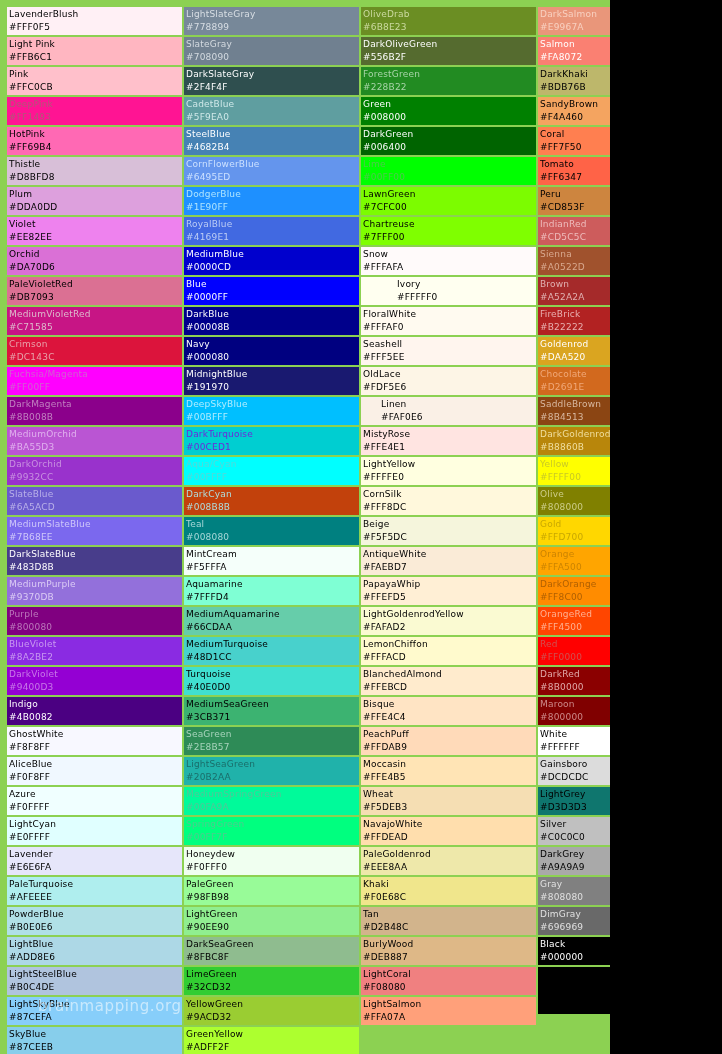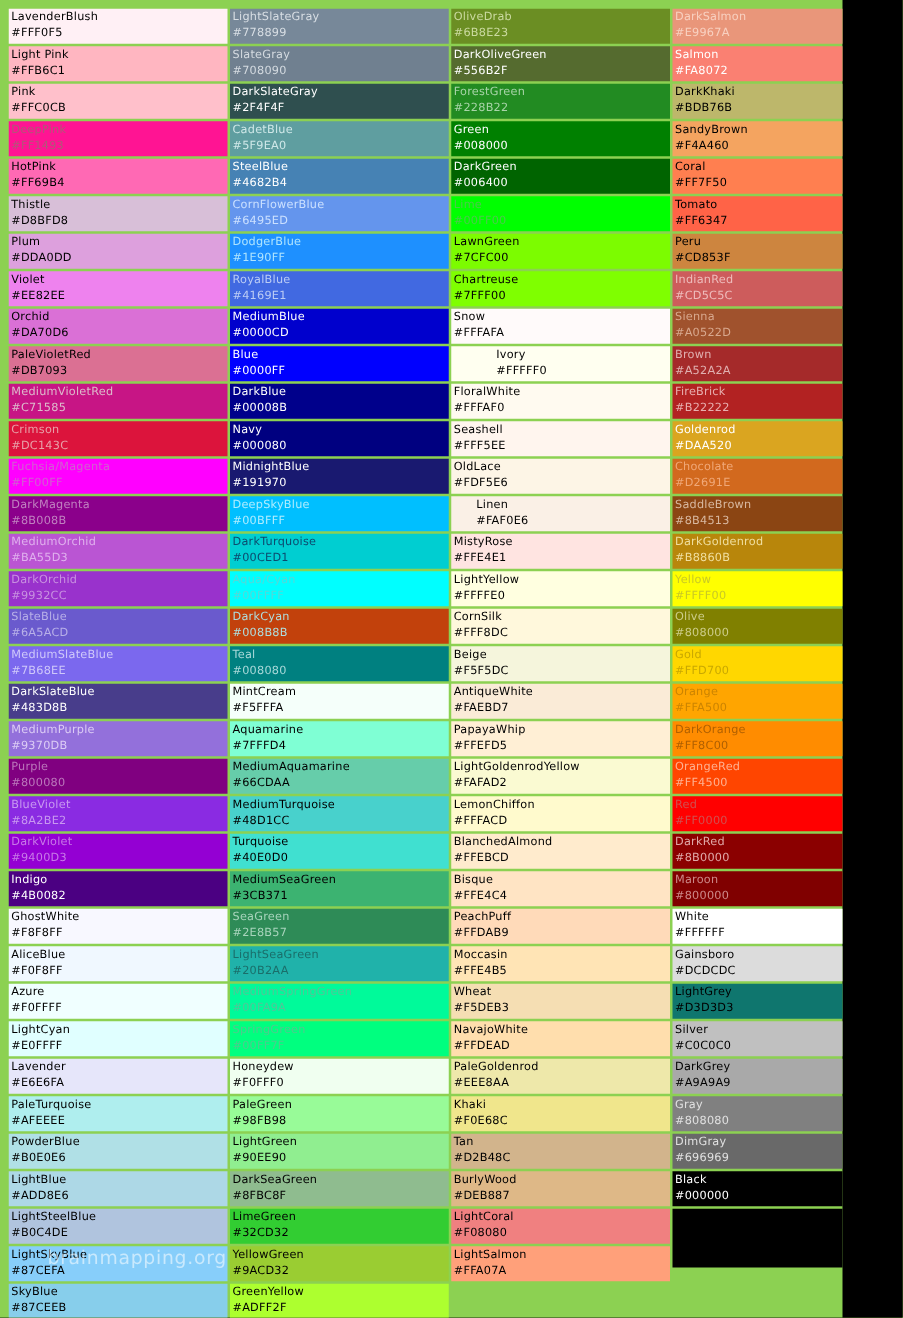--- a/index.html
+++ b/index.html
@@ -8,21 +8,21 @@
     background: #000;
   }
   body {
     width: 722px;
     height: 1054px;
     overflow: hidden;
     font-family: "DejaVu Sans", sans-serif;
   }
   #chart {
     position: relative;
-    width: 674px;
+    width: 610px;
     height: 1054px;
     background: #8CD152;
     box-sizing: border-box;
     overflow: hidden;
   }
   .col {
     position: absolute;
     top: 7px;
     width: 175px;
   }
@@ -256,21 +256,21 @@
         <span class="hx">#000080</span>
       </div>
       <div class="swatch" style="background: rgb(25, 25, 112); color: rgb(255, 255, 255);">
         <span class="nm">MidnightBlue</span>
         <span class="hx">#191970</span>
       </div>
       <div class="swatch" style="background: rgb(0, 191, 255); color: rgb(174, 236, 255);">
         <span class="nm">DeepSkyBlue</span>
         <span class="hx">#00BFFF</span>
       </div>
-      <div class="swatch" style="background: rgb(0, 206, 209); color: #0c4a6e;">
+      <div class="swatch" style="background: rgb(0, 206, 209); color: #6d28d9;">
         <span class="nm">DarkTurquoise</span>
         <span class="hx">#00CED1</span>
       </div>
       <div class="swatch" style="background: rgb(0, 255, 255); color: rgb(85, 216, 216);">
         <span class="nm">Aqua/Cyan</span>
         <span class="hx">#00FFFF</span>
       </div>
       <div class="swatch" style="background: #c2410c; color: rgb(174, 222, 222);">
         <span class="nm">DarkCyan</span>
         <span class="hx">#008B8B</span>

